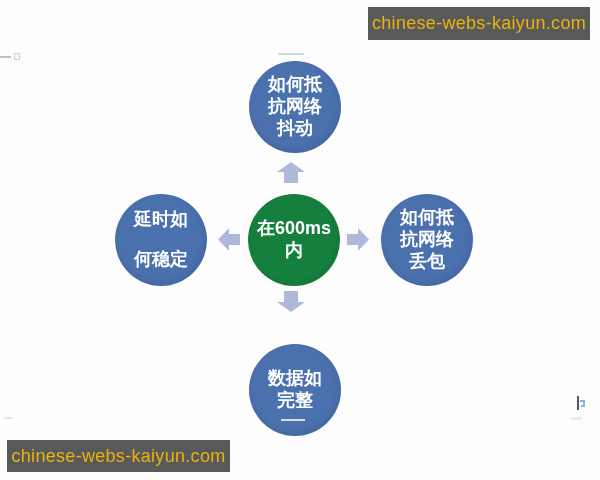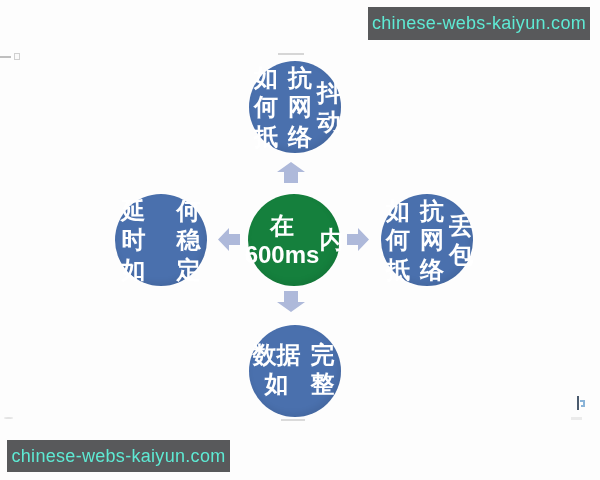--- a/index.html
+++ b/index.html
@@ -8,54 +8,54 @@
     width: 600px;
     height: 480px;
     background: #fdfdfd;
     overflow: hidden;
     font-family: "Liberation Sans", sans-serif;
   }
 
   
   .watermark {
     position: absolute;
-    color: #5eead4;
+    color: #eab308;
     font-size: 18px;
     letter-spacing: 0.3px;
     display: flex;
     align-items: center;
     justify-content: center;
     white-space: nowrap;
     text-align: center;
   }
   .watermark.top    { left: 368px; top: 7px;   width: 222px; height: 33px; }
   .watermark.bottom { left: 7px;   top: 440px; width: 223px; height: 32px; }
 
   
   .node {
     position: absolute;
     width: 92px;
     height: 92px;
     border-radius: 50%;
     color: #ffffff;
     display: flex;
-    flex-direction: row;
+    flex-direction: column;
     align-items: center;
     justify-content: center;
     text-align: center;
-    font-size: 24px;
+    font-size: 18px;
     font-weight: 600;
     line-height: 1.22;
     box-shadow: inset -2px -3px 6px rgba(0,0,0,0.08);
   }
   .node-top    { left: 249px; top: 61px;  }
   .node-left   { left: 115px; top: 194px; }
   .node-center { left: 248px; top: 194px; }
   .node-right  { left: 381px; top: 194px; }
-  .node-bottom { left: 249px; top: 325px; font-family: Liberation Mono, monospace; }
+  .node-bottom { left: 249px; top: 344px; }
 
   
   .arrow { position: absolute; }
   .arrow-up    { left: 277px; top: 162px; width: 28px; height: 21px; }
   .arrow-down  { left: 277px; top: 291px; width: 28px; height: 21px; }
   .arrow-left  { left: 218px; top: 224px; width: 22px; height: 31px; }
   .arrow-right { left: 347px; top: 224px; width: 22px; height: 31px; }
 
   
   .artifact { position: absolute; }

